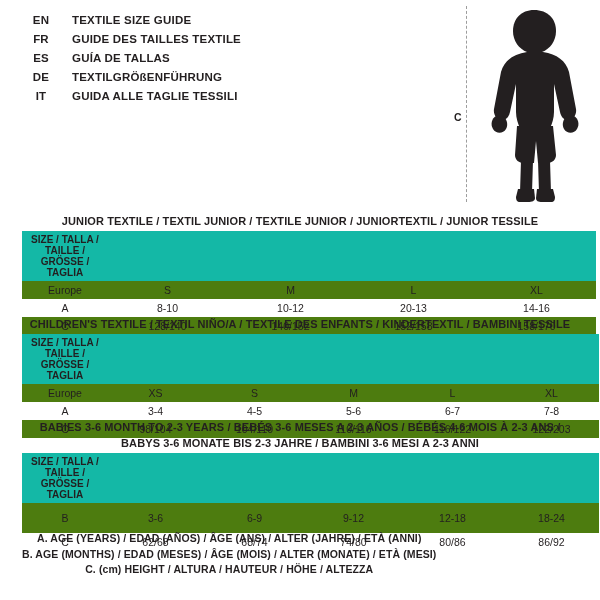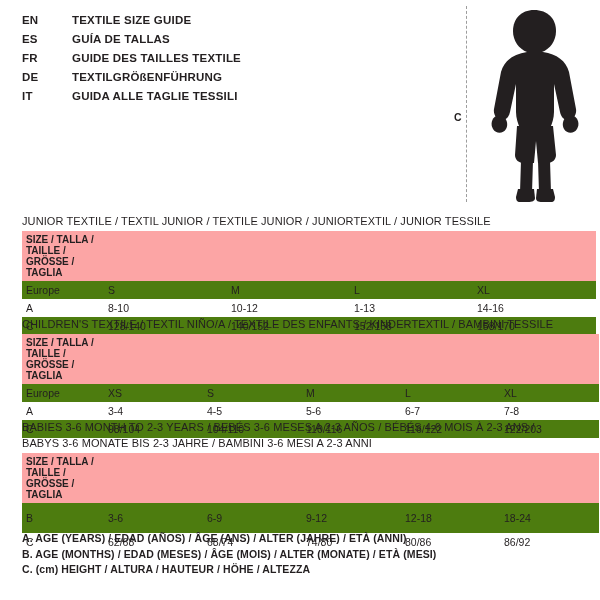--- a/index.html
+++ b/index.html
@@ -4,40 +4,40 @@
 <style>
   html,body{margin:0;padding:0;}
   body{
     width:600px;height:600px;
     background:#ffffff;
     font-family:"Liberation Sans", sans-serif;
     color:#231f20;
     position:relative;
     overflow:hidden;
   }
-  .page{position:relative;width:600px;height:508px;}
+  .page{position:relative;width:600px;height:508px;text-align:center;}
 
   
   .lang-block{position:absolute;left:22px;top:14px;}
   .lang-row{display:flex;align-items:flex-start;height:19px;}
   .lang-code{width:38px;font-size:11.5px;font-weight:bold;letter-spacing:.2px;}
   .lang-text{font-size:11.5px;font-weight:bold;letter-spacing:.2px;margin-left:12px;}
 
   
   .figure-area{position:absolute;left:440px;top:6px;width:150px;height:200px;}
   .dashline{position:absolute;left:26px;top:0;width:0;height:196px;border-left:1px dashed #9d9d9d;}
   .c-label{position:absolute;left:14px;top:105px;font-size:10.5px;font-weight:bold;}
   .figure-svg{position:absolute;left:40px;top:2px;}
 
   
   .section{position:absolute;left:22px;width:556px;}
-  .sec-title{font-size:11px;font-weight:normal;letter-spacing:.1px;margin-bottom:4px;}
+  .sec-title{font-size:11px;font-weight:bold;letter-spacing:.1px;margin-bottom:4px;}
   table{border-collapse:collapse;width:556px;table-layout:fixed;}
   td{font-size:10.5px;padding:3px 0 3px 4px;vertical-align:middle;}
-  tr.head td{background:#fca5a5;color:#231f20;font-weight:bold;font-size:10px;}
+  tr.head td{background:#14b8a6;color:#231f20;font-weight:bold;font-size:10px;}
   tr.grey td{background:#4d7c0f;}
   tr.white td{background:#ffffff;}
   .col-label{width:78px;}
 
   
   .t-junior td.c{width:119px;}
   .t-children td.c{width:95px;margin-left:25px;}
   .t-babies td.c{width:95px;}
 
   
@@ -48,26 +48,26 @@
 <body>
 
 <div class="page">
 
   <div class="lang-block">
     <div class="lang-row">
       <div class="lang-code">EN</div>
       <div class="lang-text">TEXTILE SIZE GUIDE</div>
     </div>
     <div class="lang-row">
+      <div class="lang-code">FR</div>
+      <div class="lang-text">GUIDE DES TAILLES TEXTILE</div>
+    </div>
+    <div class="lang-row">
       <div class="lang-code">ES</div>
       <div class="lang-text">GUÍA DE TALLAS</div>
-    </div>
-    <div class="lang-row">
-      <div class="lang-code">FR</div>
-      <div class="lang-text">GUIDE DES TAILLES TEXTILE</div>
     </div>
     <div class="lang-row">
       <div class="lang-code">DE</div>
       <div class="lang-text">TEXTILGRÖßENFÜHRUNG</div>
     </div>
     <div class="lang-row">
       <div class="lang-code">IT</div>
       <div class="lang-text">GUIDA ALLE TAGLIE TESSILI</div>
     </div>
   </div>
@@ -114,21 +114,21 @@
         <td class="col-label">Europe</td>
         <td class="c">S</td>
         <td class="c">M</td>
         <td class="c">L</td>
         <td class="c">XL</td>
       </tr>
       <tr class="white">
         <td class="col-label">A</td>
         <td class="c">8-10</td>
         <td class="c">10-12</td>
-        <td class="c">1-13</td>
+        <td class="c">20-13</td>
         <td class="c">14-16</td>
       </tr>
       <tr class="grey">
         <td class="col-label">C</td>
         <td class="c">128/140</td>
         <td class="c">140/152</td>
         <td class="c">152/158</td>
         <td class="c">158/170</td>
       </tr>
     </tbody>

